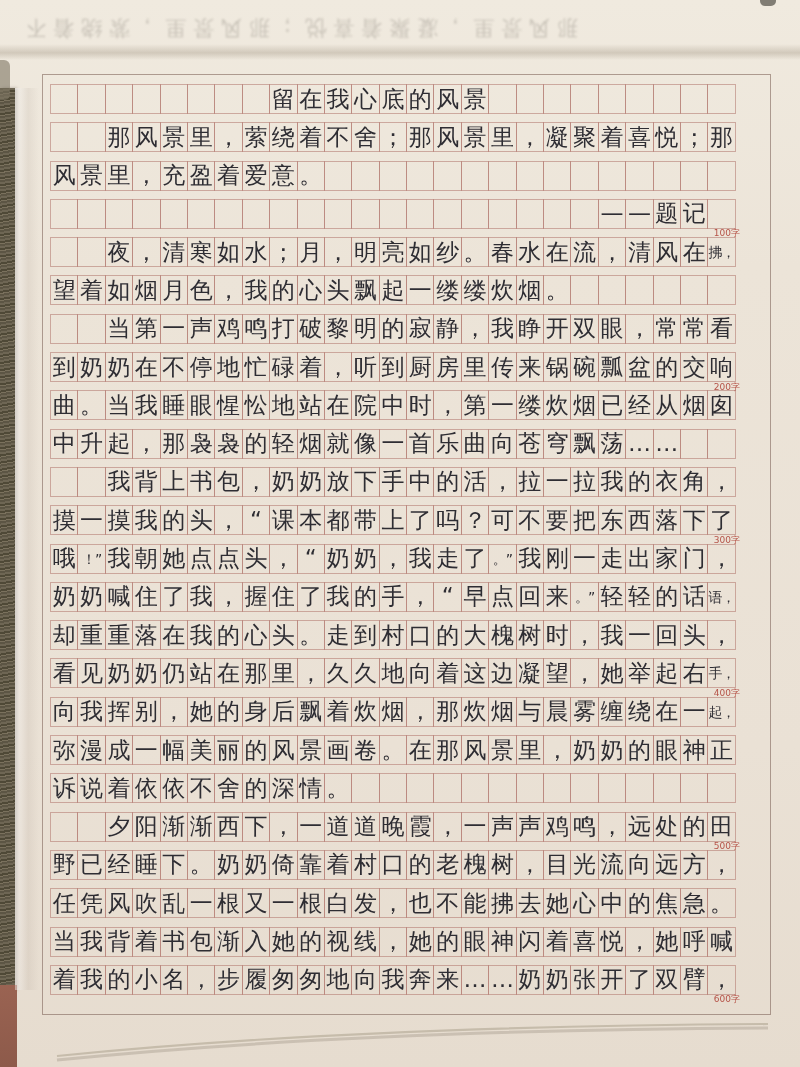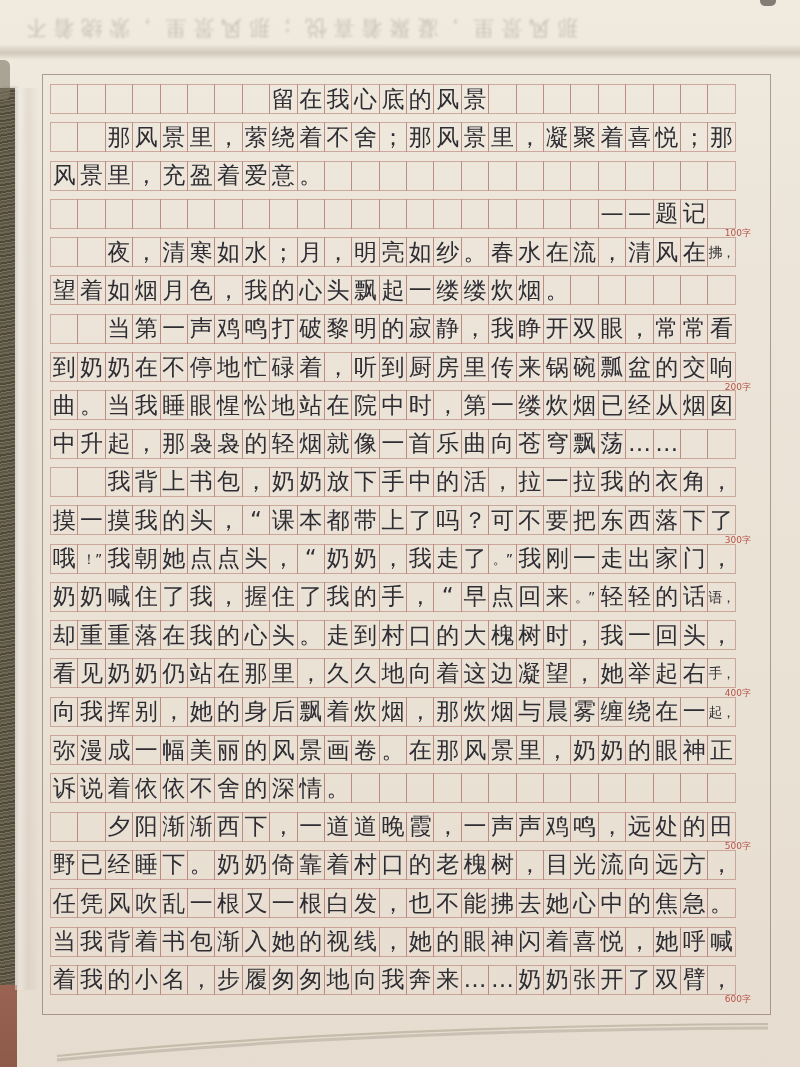--- a/index.html
+++ b/index.html
@@ -47,21 +47,21 @@
   .cell{
     width:28.4px;min-width:28.4px;height:30px;box-sizing:border-box;
     border:1px solid rgba(176,116,108,0.55);margin-left:-1px;
     display:flex;align-items:center;justify-content:center;
     font-size:23px;line-height:1;color:var(--ink,#2e2d33);
     overflow:visible;white-space:nowrap;
   }
   .cell:first-child{margin-left:0;}
   .cell.squeeze{font-size:14px;letter-spacing:-1px;}
   .marker{
-    position:absolute;right:11px;bottom:-9.5px;
+    position:absolute;right:22px;bottom:-9.5px;
     font-size:9px;color:var(--marker,#b65348);line-height:1;
   }
   
   .bottom-curve{position:absolute;left:55px;top:1012px;width:715px;height:55px;pointer-events:none;}
 </style>
 </head>
 <body style="--ink: #2e2d33; --marker: #b65348;">
 
 <div class="bleed">那风景里，凝聚着喜悦；那风景里，萦绕着不舍</div>
 <div class="corner-mark"></div>

